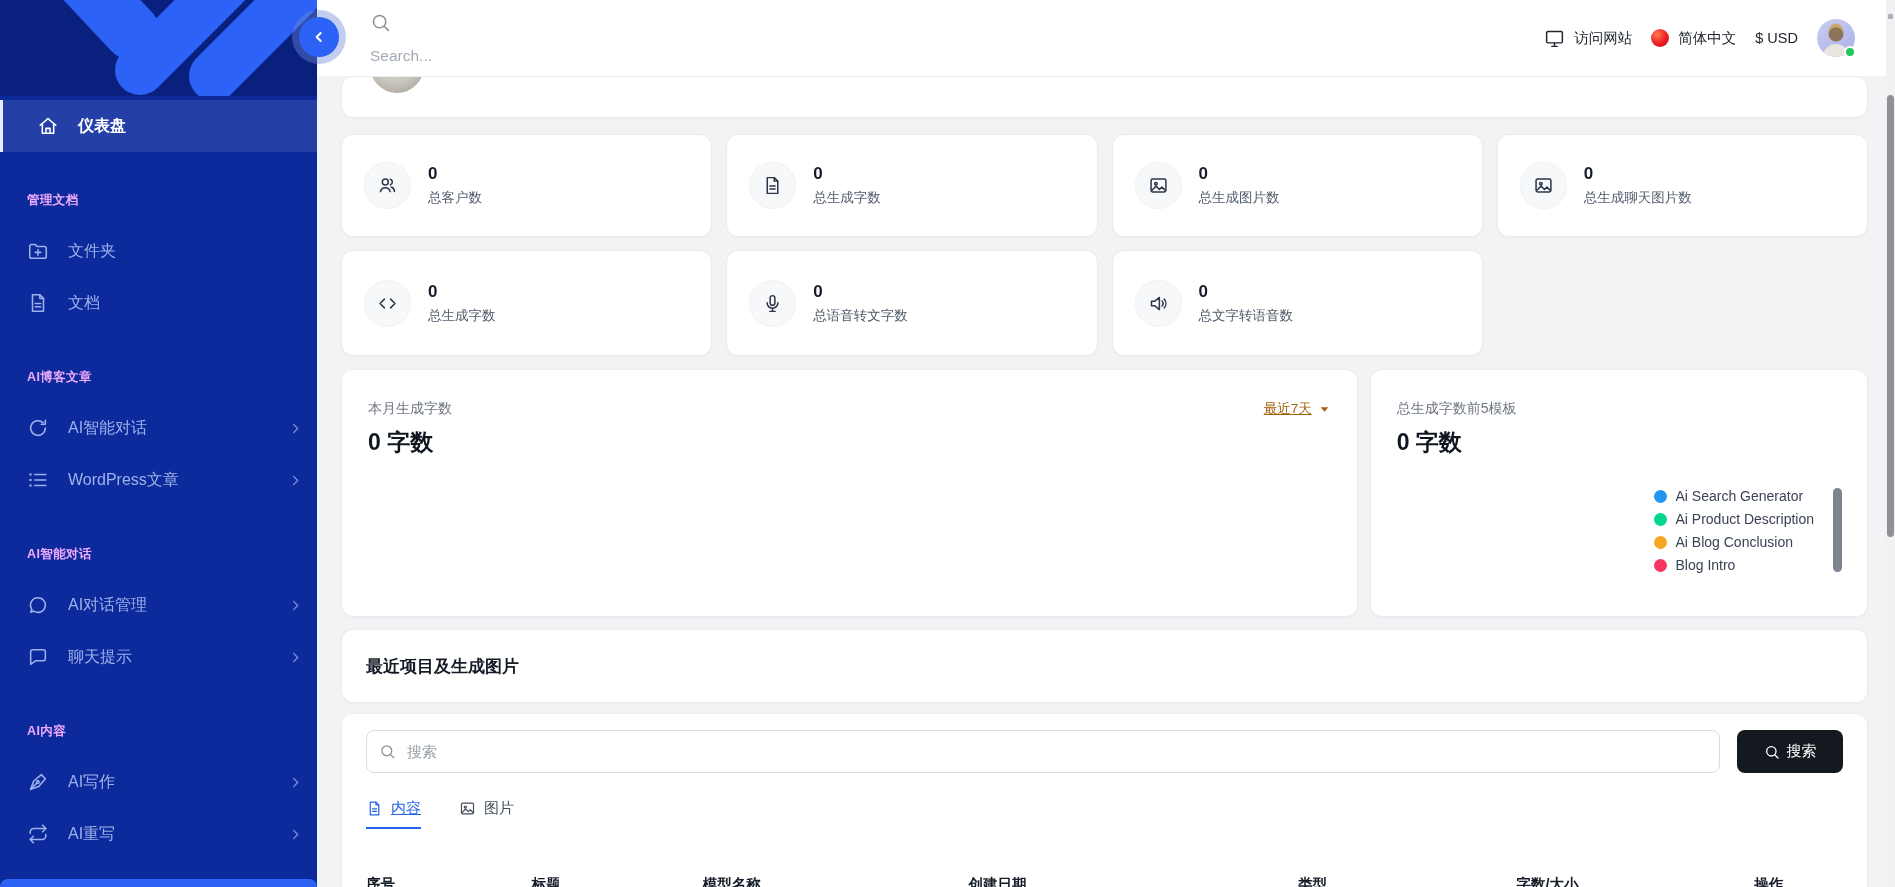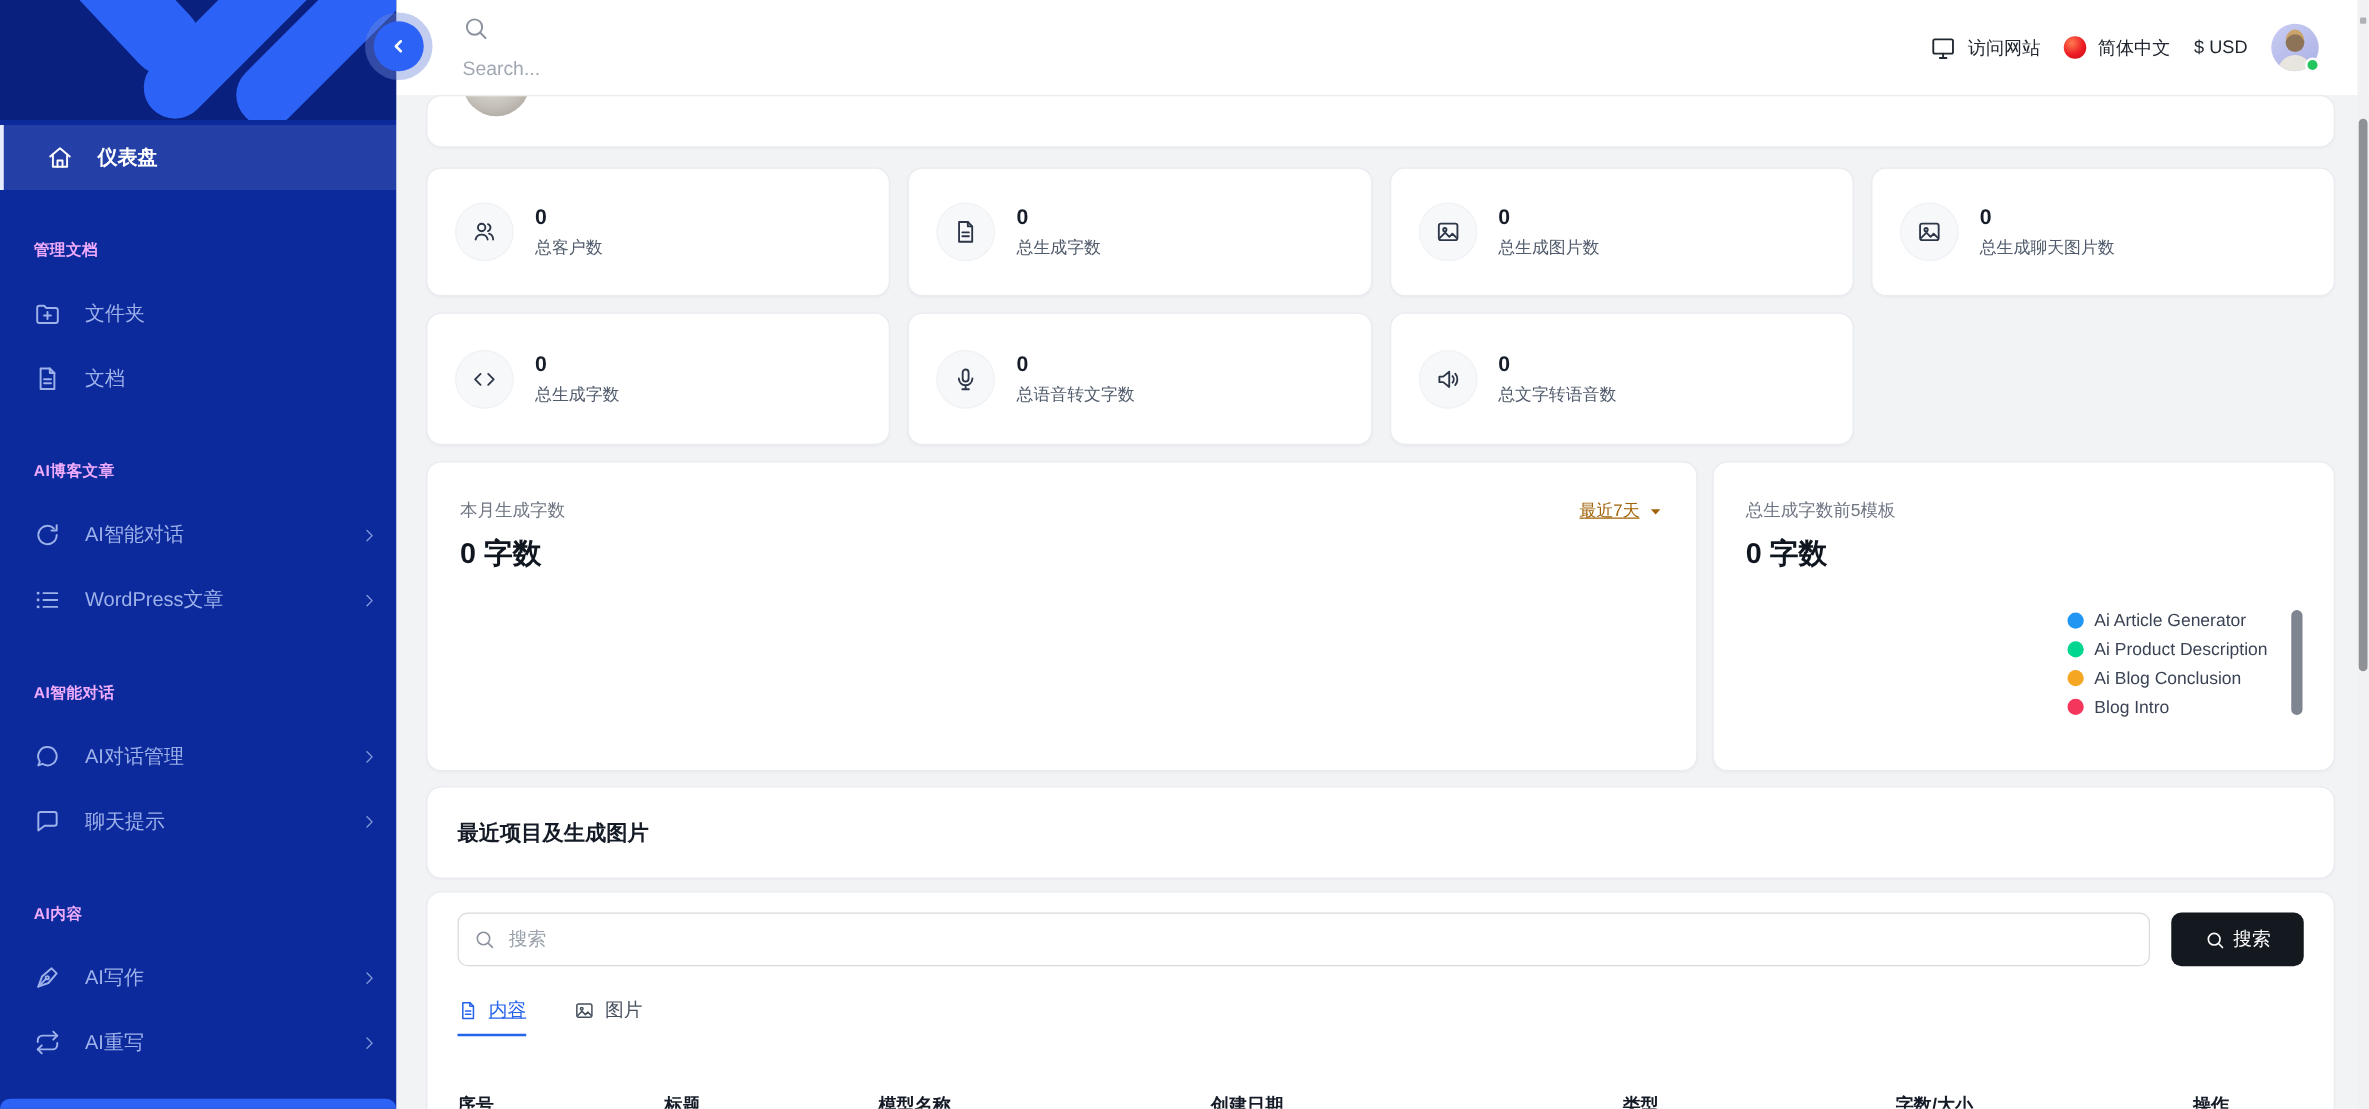--- a/index.html
+++ b/index.html
@@ -389,21 +389,21 @@
             <path d="M5 8l7 8 7-8z"></path>
           </svg>
       </div>
     </div>
     <div class="card chart-card">
       <div class="chart-title">总生成字数前5模板</div>
       <div class="chart-value">0 字数</div>
       <div class="legend" id="tpl-legend">
           <div class="legend-item">
             <span class="legend-dot" style="background:#2196f3"></span>
-            <span>Ai Article Generator</span>
+            <span>Ai Search Generator</span>
           </div>
           <div class="legend-item">
             <span class="legend-dot" style="background:#00d68f"></span>
             <span>Ai Product Description</span>
           </div>
           <div class="legend-item">
             <span class="legend-dot" style="background:#f5a623"></span>
             <span>Ai Blog Conclusion</span>
           </div>
           <div class="legend-item">

